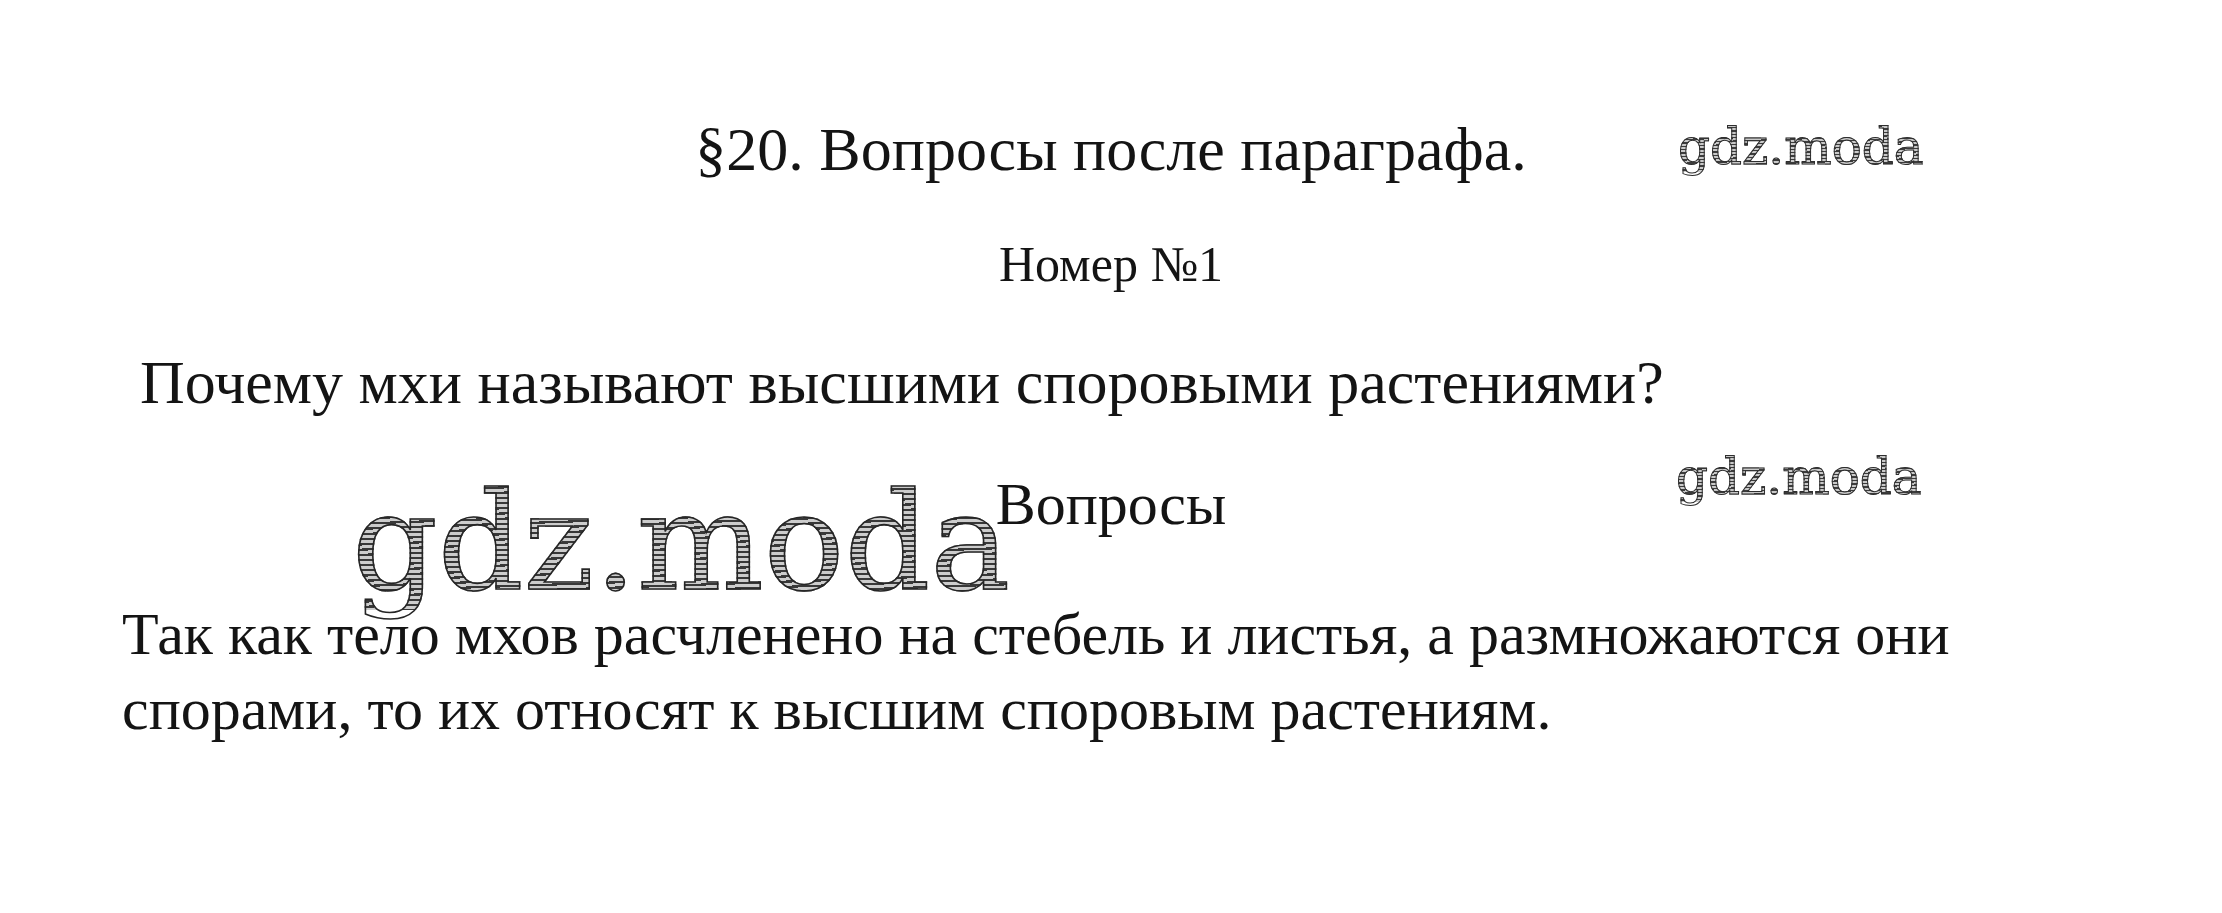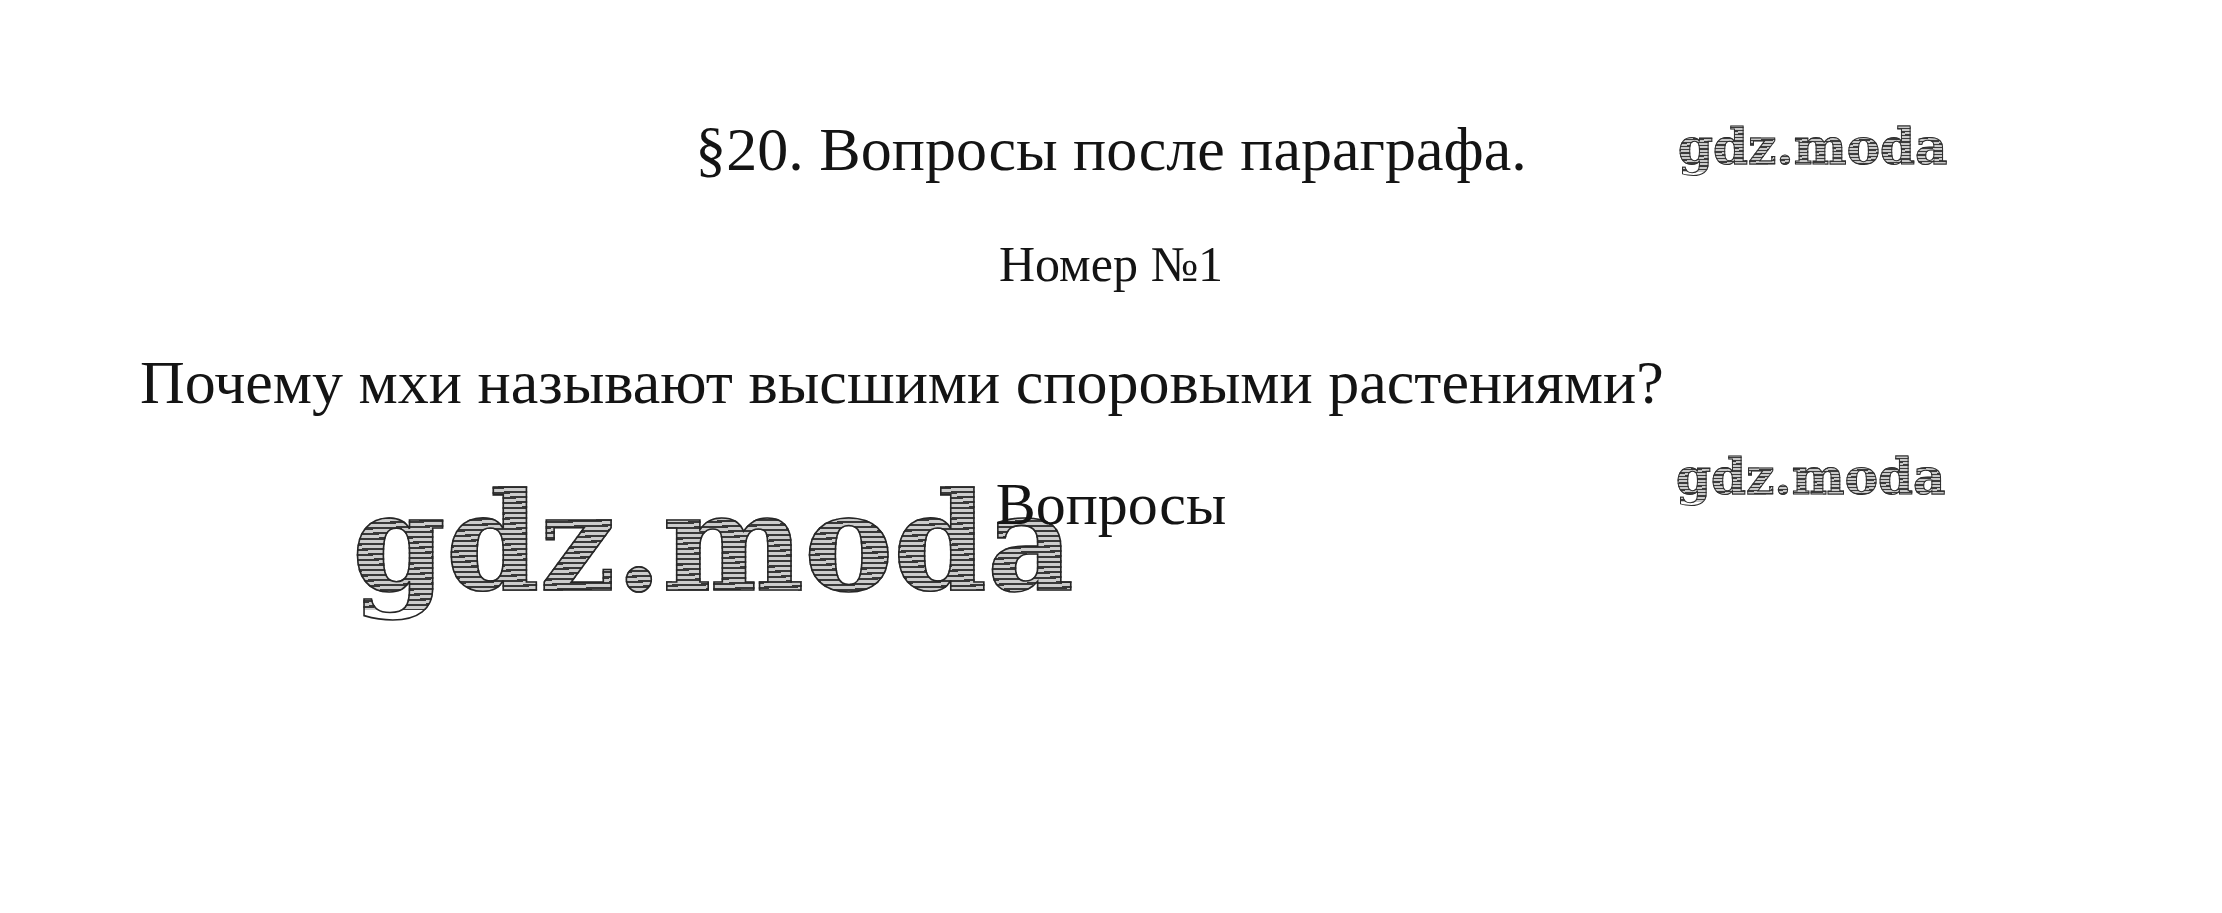--- a/index.html
+++ b/index.html
@@ -40,21 +40,21 @@
     line-height: 75px;
     z-index: 2;
   }
   .answer-line { white-space: nowrap; }
 
   
   .wm {
     position: absolute;
     white-space: nowrap;
     font-family: "DejaVu Serif", serif;
-    font-weight: 700;
+    font-weight: 400;
     color: #6e6e6e;
     line-height: 1;
     z-index: 1;
     user-select: none;
   }
   @supports ((-webkit-background-clip: text) or (background-clip: text)) {
     .wm {
       background: repeating-linear-gradient(178deg,
         #3c3c3c 0px, #3c3c3c 1.4px,
         #c9c9c9 1.4px, #c9c9c9 3.4px);
@@ -90,14 +90,18 @@
   <div class="line center nomer">Номер №1</div>
 
   <div class="line question">Почему мхи называют высшими споровыми растениями?</div>
 
   <div class="wm wm-sm wm-mid">gdz.moda</div>
 
   <div class="wm wm-lg wm-big">gdz.moda</div>
 
   <div class="line center reshenie">Вопросы</div>
 
+  <div class="answer">
+    <div class="answer-line">Так как тело мхов расчленено на стебель и листья, а размножаются они</div>
+    <div class="answer-line">спорами, то их относят к высшим споровым растениям.</div>
+  </div>
 
 </div>
 
 </body></html>

